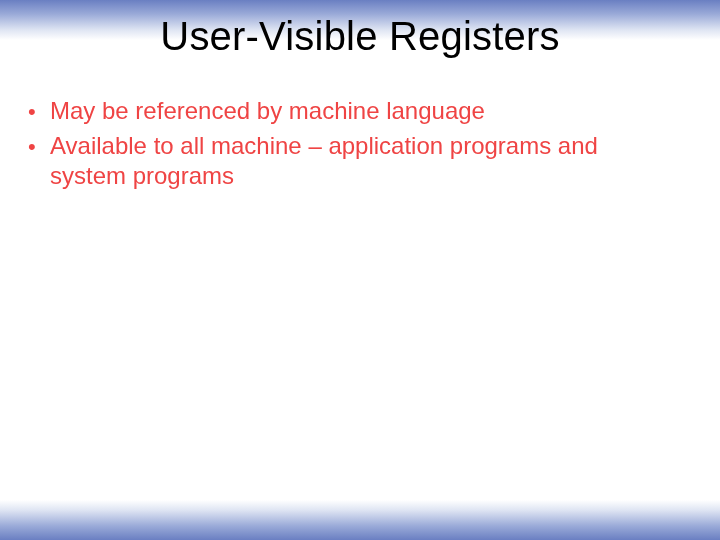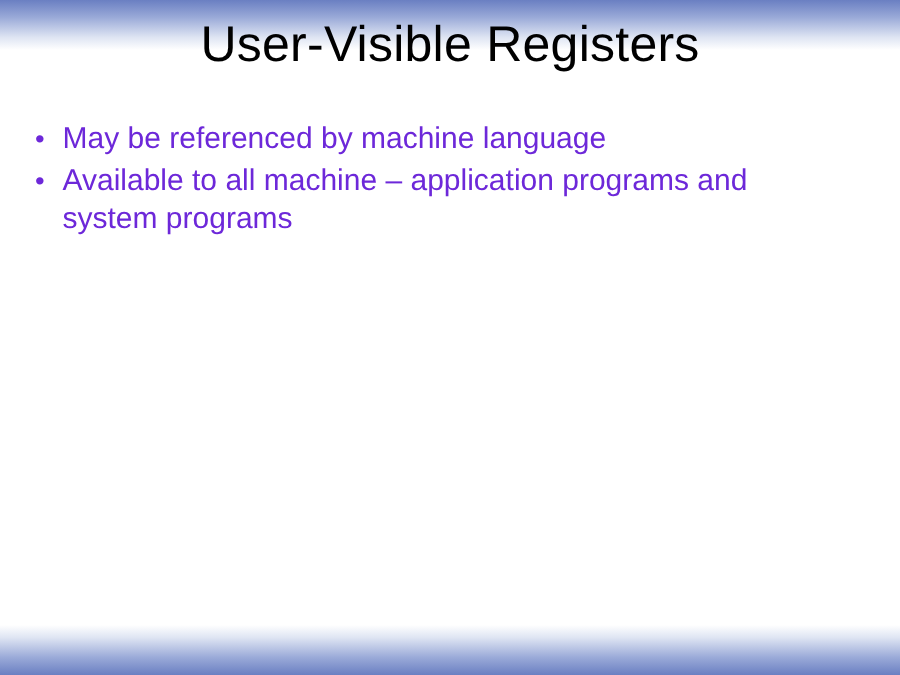--- a/index.html
+++ b/index.html
@@ -46,21 +46,21 @@
     font-size: 40px;
     color: #000;
     letter-spacing: 0.2px;
   }
   .body {
     position: absolute;
     top: 96px;
     left: 28px;
     right: 40px;
     font-size: 24px;
-    color: #6d28d9;
+    color: #ef4444;
     line-height: 1.25;
   }
   .bullet {
     display: flex;
     margin-bottom: 4px;
   }
   .dot {
     width: 22px;
     flex: 0 0 22px;
     text-align: left;

